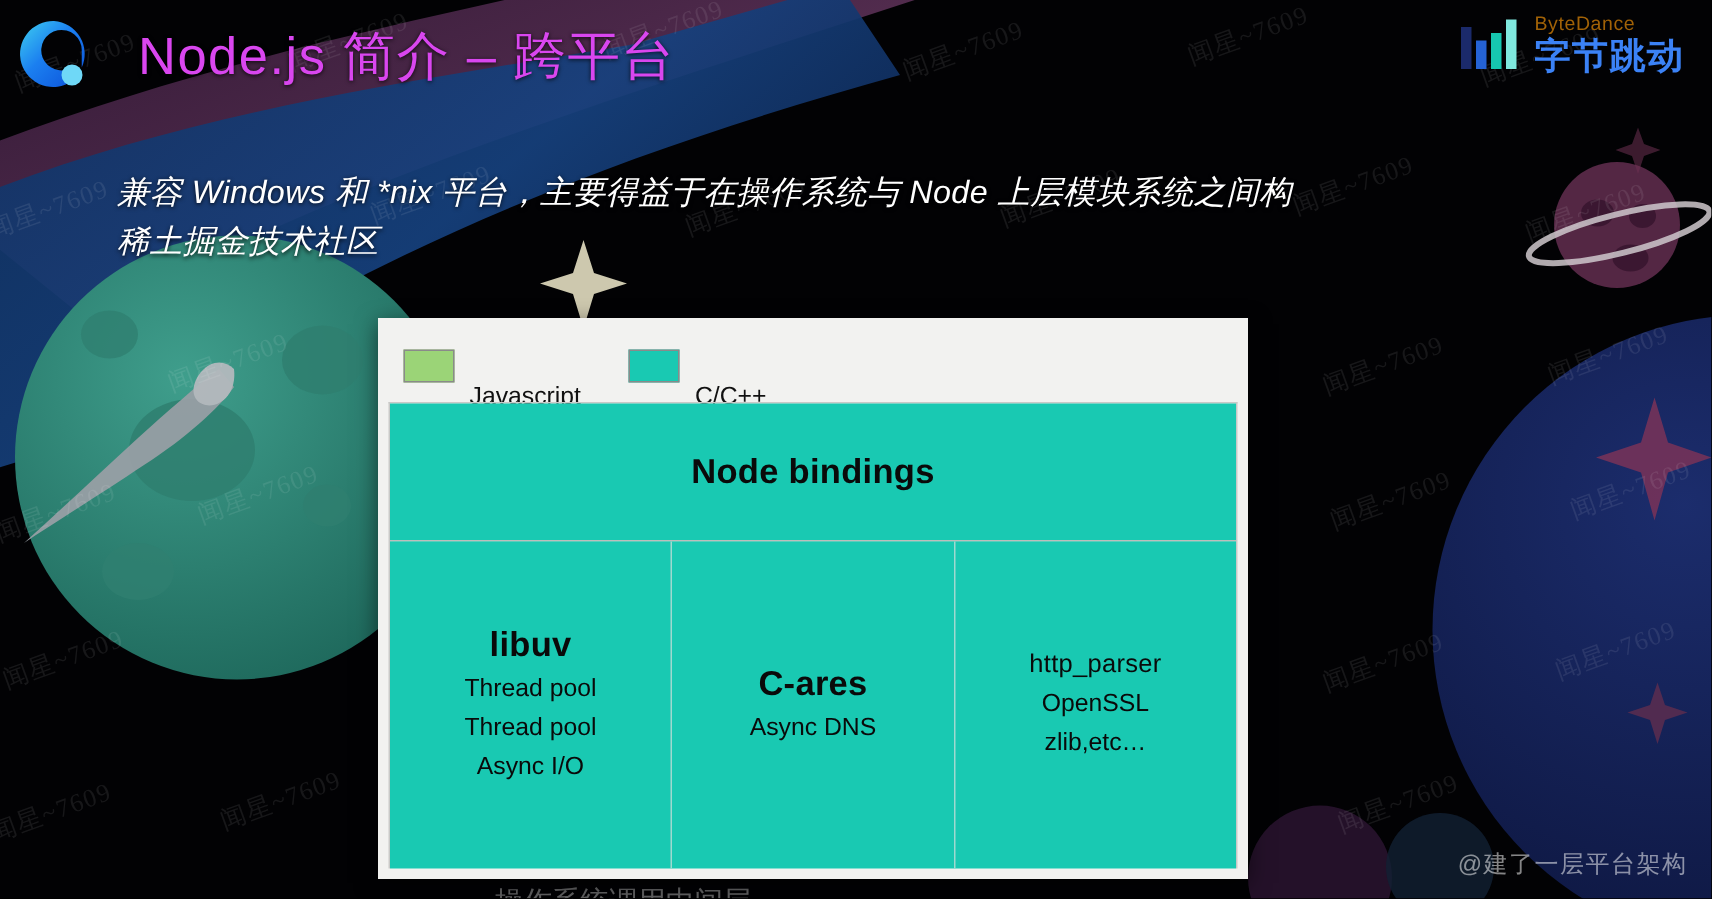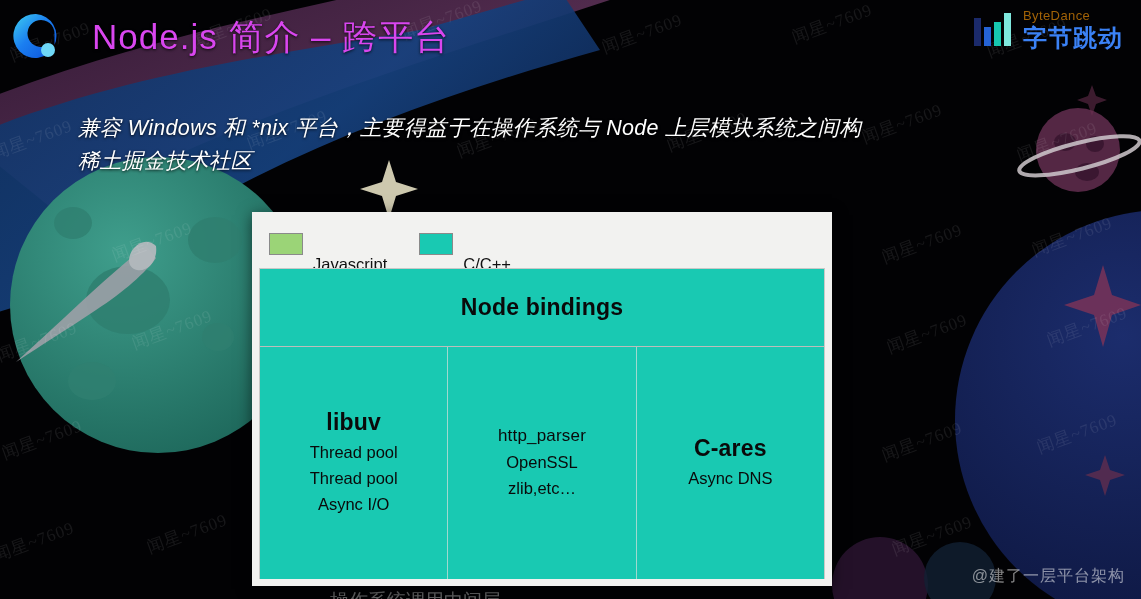--- a/index.html
+++ b/index.html
@@ -169,21 +169,21 @@
     font-size: 23px;
     font-weight: 700;
     letter-spacing: 0.2px;
   }
   #layer-stdlib .sub {
     font-size: 15.5px;
     margin-top: 4px;
   }
 
   #layer-bindings {
-    height: 78px;
+    height: 92px;
     border-bottom: 1px solid #bdbdbb;
   }
   #layer-bindings .title {
     font-size: 23px;
     font-weight: 700;
     letter-spacing: 0.2px;
   }
 
   #layer-engines {
     flex: 1 1 auto;
@@ -403,30 +403,30 @@
       <div id="layer-engines" style="background:#19C9B2;">
 
 
         <div class="engine">
           <div class="e-title">libuv</div>
           <div class="e-line">Thread pool</div>
           <div class="e-line">Thread pool</div>
           <div class="e-line">Async I/O</div>
         </div>
 
+        <div class="engine">
+          <div class="e-title">C-ares</div>
+          <div class="e-line">Async DNS</div>
+        </div>
+
         <div class="engine plain">
           <div class="e-title">http_parser</div>
           <div class="e-line">OpenSSL</div>
           <div class="e-line">zlib,etc…</div>
         </div>
 
-        <div class="engine">
-          <div class="e-title">C-ares</div>
-          <div class="e-line">Async DNS</div>
-        </div>
-
       </div>
     </div>
   </div>
 
   <div id="corner-watermark">@建了一层平台架构</div>
 
 </div>
 
 </body></html>

